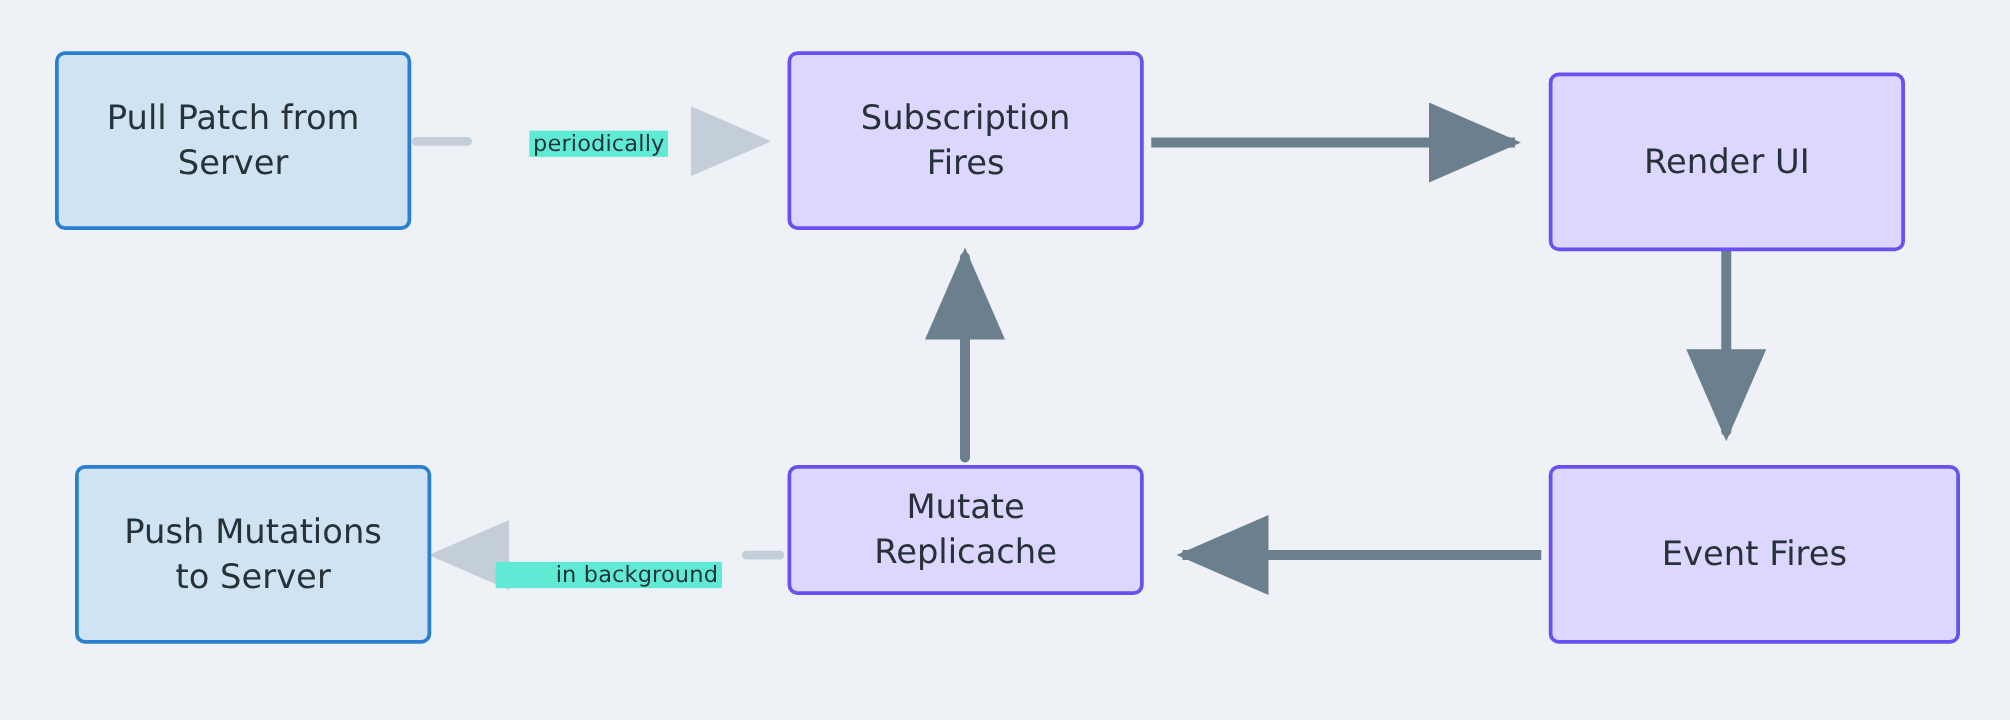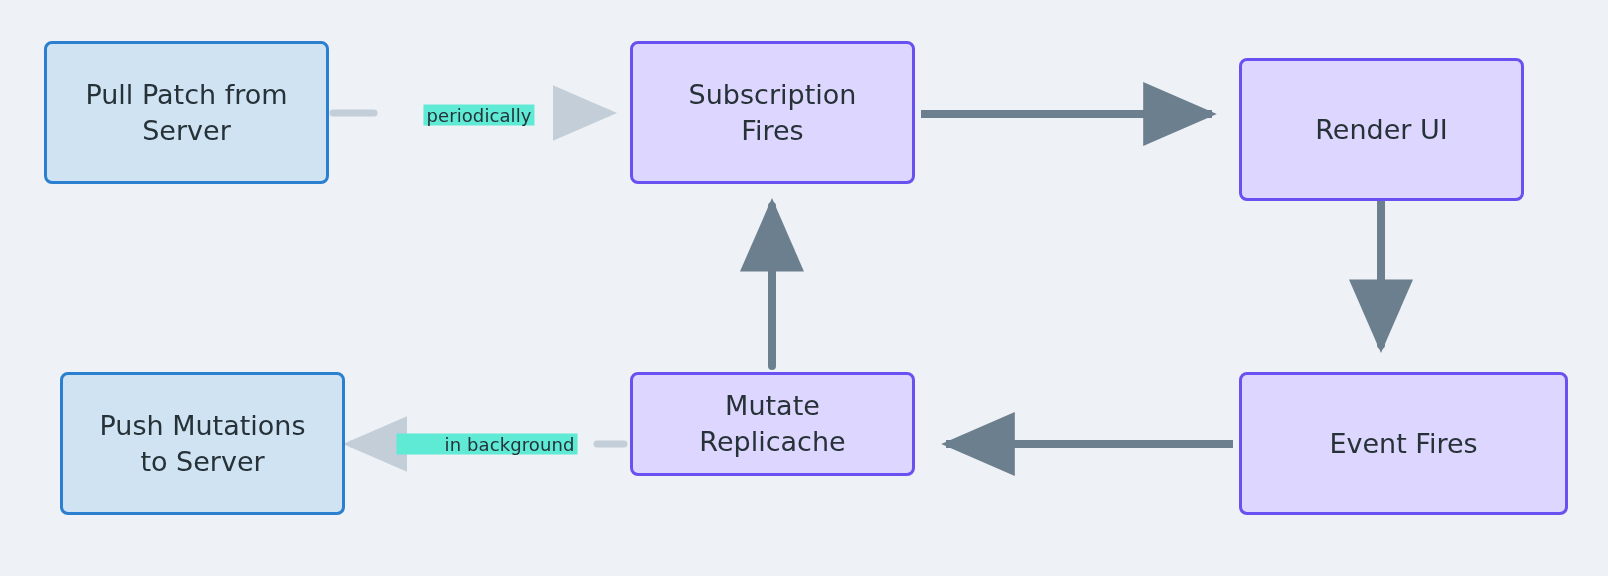--- a/index.html
+++ b/index.html
@@ -148,15 +148,15 @@
     <span class="node-label">Mutate
 Replicache</span>
   </div>
 
   <div class="node purple" style="left:1239px; top:372px; width:329px; height:143px; font-size:27px;">
     <span class="node-label">Event Fires</span>
   </div>
 
   <div class="edge-label" style="left:479px; top:115px;">periodically</div>
 
-  <div class="edge-label" style="left:487px; top:444px;padding-left:48px;">in background</div>
+  <div class="edge-label" style="left:487px; top:460px;padding-left:48px;">in background</div>
 
 </div>
 
 </body></html>

